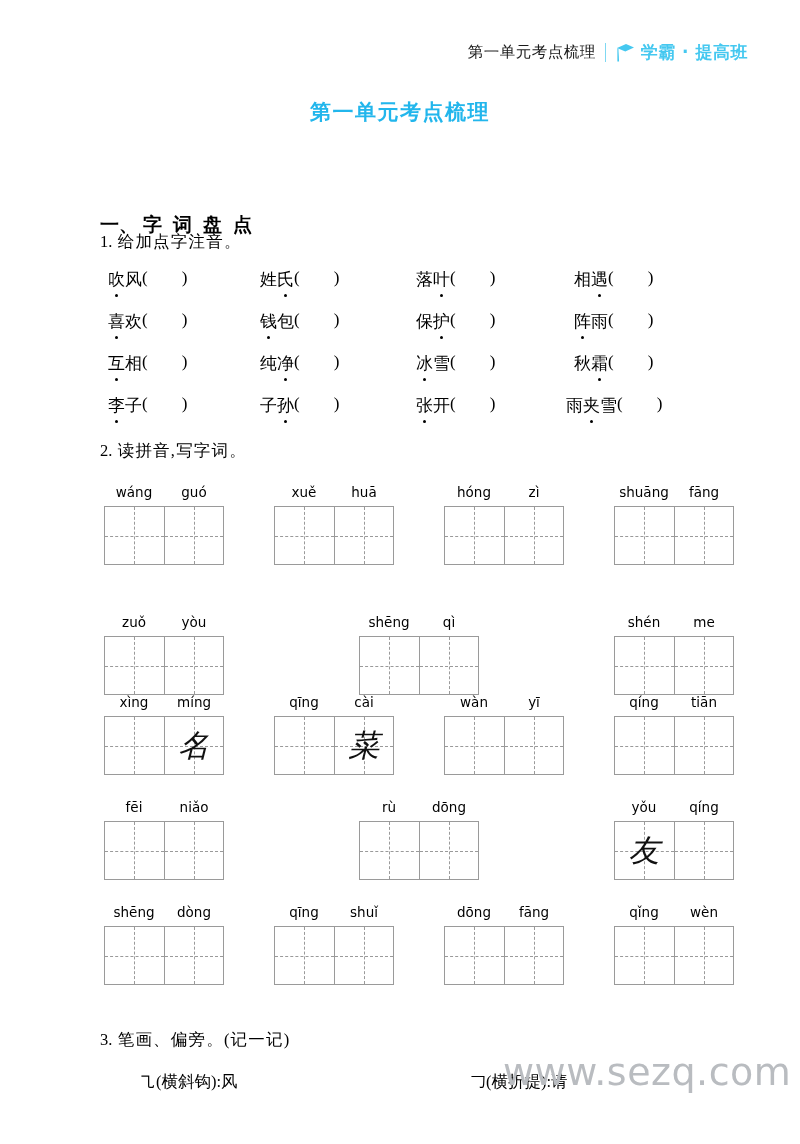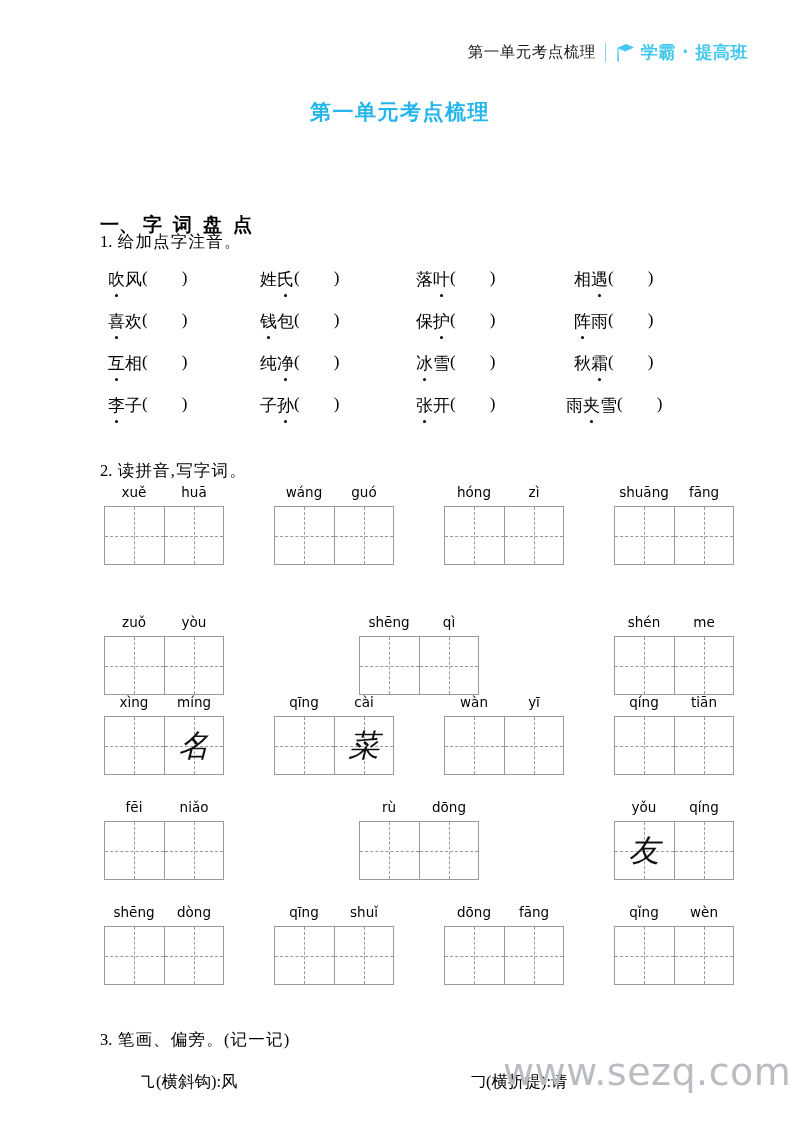--- a/index.html
+++ b/index.html
@@ -404,41 +404,41 @@
     <div class="zy-item">
       <span class="zy-word">
           <span class="zy-ch">雨</span>
           <span class="zy-ch dotted">夹</span>
           <span class="zy-ch">雪</span>
         </span>
         <span class="zy-paren">(        )</span>
     </div>
   </div>
 
-  <div class="item-label" style="top:460px;"><span class="idx">2.</span> <span>读拼音,写字词。</span></div>
+  <div class="item-label" style="top:440px;"><span class="idx">2.</span> <span>读拼音,写字词。</span></div>
 
   <div class="grid-row" style="top:484px;">
+    <div class="grid-cellgroup">
+      <div class="grid-pinyin">
+          <span>wáng</span>
+          <span>guó</span>
+        </div>
+      <div class="tzg">
+          <div class="tzg-cell">
+            <span class="tzg-char"></span>
+          </div>
+          <div class="tzg-cell">
+            <span class="tzg-char"></span>
+          </div>
+        </div>
+    </div>
     <div class="grid-cellgroup">
       <div class="grid-pinyin">
           <span>xuě</span>
           <span>huā</span>
-        </div>
-      <div class="tzg">
-          <div class="tzg-cell">
-            <span class="tzg-char"></span>
-          </div>
-          <div class="tzg-cell">
-            <span class="tzg-char"></span>
-          </div>
-        </div>
-    </div>
-    <div class="grid-cellgroup">
-      <div class="grid-pinyin">
-          <span>wáng</span>
-          <span>guó</span>
         </div>
       <div class="tzg">
           <div class="tzg-cell">
             <span class="tzg-char"></span>
           </div>
           <div class="tzg-cell">
             <span class="tzg-char"></span>
           </div>
         </div>
     </div>

